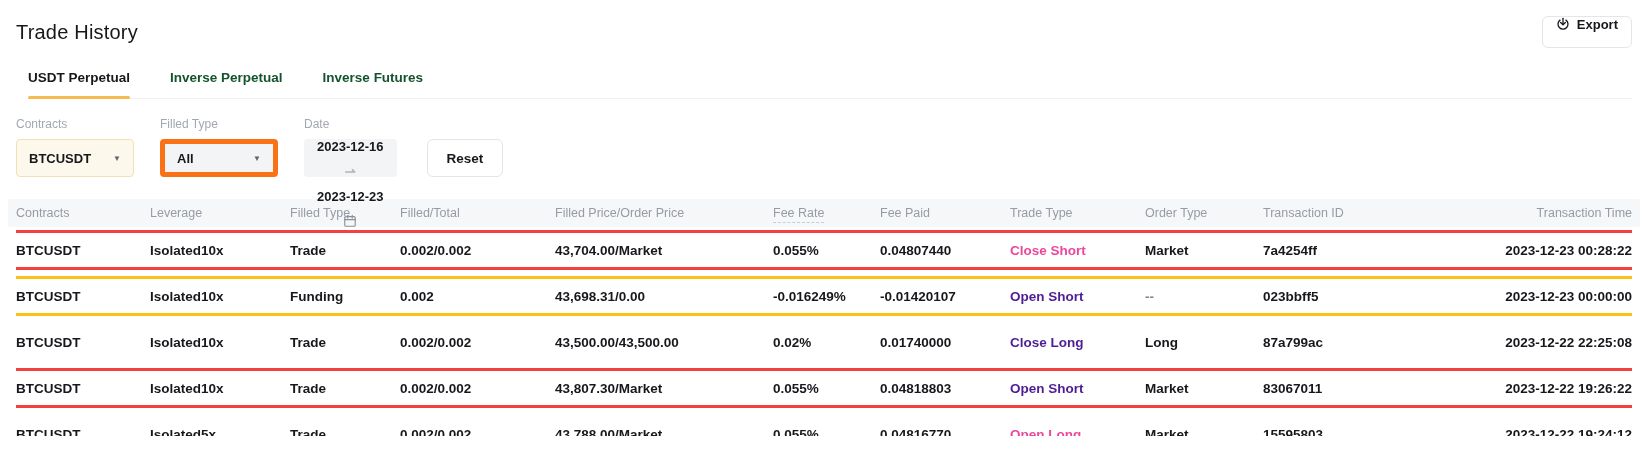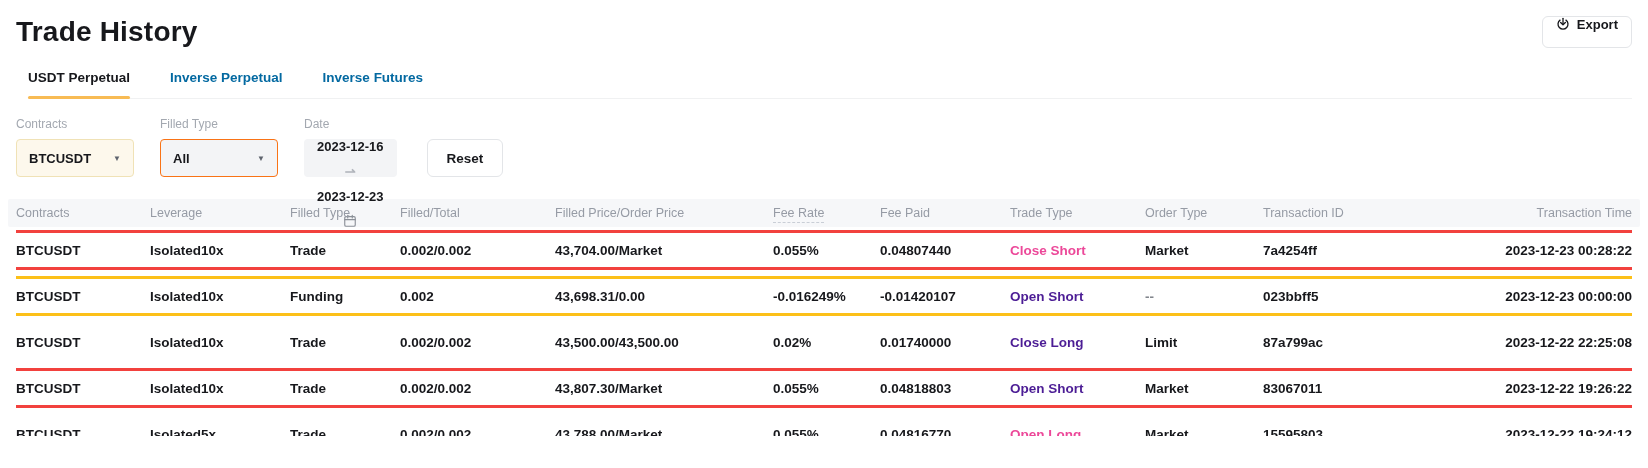--- a/index.html
+++ b/index.html
@@ -9,55 +9,55 @@
     background: #ffffff;
     color: #17181c;
   }
   .page { padding: 0 16px; height: 468px; overflow: hidden; }
 
   
   .page-header {
     display: flex; justify-content: space-between; align-items: center;
     padding-top: 16px; height: 48px;
   }
-  .page-title { font-size: 28px; font-weight: 700; letter-spacing: .2px; }
+  .page-title { font-size: 20px; font-weight: 400; letter-spacing: .2px; }
   .export-btn {
     display: inline-flex; gap: 7px;
     background: #fff; border: 1px solid #e3e5e8; border-radius: 6px;
     height: 32px; padding: 0 13px; font-size: 13px; font-weight: 600;
     color: #17181c; cursor: pointer; font-family: inherit;
   }
   .export-btn svg { display: block; }
 
   
   .tabs {
     display: flex; gap: 40px; margin-top: 13px;
     border-bottom: 1px solid #f0f1f2;
     margin-left: 12px;
   }
   .tab {
     position: relative; padding: 9px 0 13px;
-    font-size: 13.5px; font-weight: 600; color: #0369a1; cursor: pointer;
+    font-size: 13.5px; font-weight: 600; color: #14532d; cursor: pointer;
   }
   .tab.active { color: #17181c; }
   .tab.active::after {
     content: ""; position: absolute; left: 0; right: 0; bottom: -1px;
     height: 3px; background: #f8bb54; border-radius: 2px;
   }
 
   
   .filters { display: flex; align-items: flex-end; gap: 26px; margin-top: 18px; }
   .filter-label { font-size: 12px; color: #a3a8b0; margin-bottom: 8px; }
   .control {
     height: 38px; border-radius: 4px; display: flex; align-items: center;
     font-size: 13px; font-weight: 600; color: #17181c; cursor: pointer;
   }
   .select { justify-content: space-between; padding: 0 12px; width: 118px; }
   .select-contracts { background: #fdf8ec; border: 1px solid #f0e2b6; }
-  .select-filled { background: #f3f4f6; border: 1px solid #f97316; }
+  .select-filled { background: #f3f4f6; border: 5px solid #f97316; }
   .caret { font-size: 8px; color: #5f646e; }
   .date-range { background: #f3f4f6; padding: 0 13px; gap: 10px; flex-direction: column; }
   .date-arrow { color: #b0b4bb; font-size: 13px; }
   .cal-icon svg { display: block; }
   .reset-btn {
     height: 38px; margin-left: 4px; padding: 0 19px;
     background: #fff; border: 1px solid #e3e5e8; border-radius: 6px;
     font-size: 13.5px; font-weight: 700; color: #17181c; cursor: pointer;
     font-family: inherit;
   }
@@ -206,21 +206,21 @@
 
       <div class="row grid-cols" data-highlight="none">
         <div class="td">BTCUSDT</div>
         <div class="td">Isolated10x</div>
         <div class="td">Trade</div>
         <div class="td">0.002/0.002</div>
         <div class="td">43,500.00/43,500.00</div>
         <div class="td">0.02%</div>
         <div class="td">0.01740000</div>
         <div class="td" data-color="red">Close Long</div>
-        <div class="td" data-color="default">Limit</div>
+        <div class="td" data-color="default">Long</div>
         <div class="td">87a799ac</div>
         <div class="td">2023-12-22 22:25:08</div>
       </div>
 
       <div class="row grid-cols" data-highlight="red">
         <div class="td">BTCUSDT</div>
         <div class="td">Isolated10x</div>
         <div class="td">Trade</div>
         <div class="td">0.002/0.002</div>
         <div class="td">43,807.30/Market</div>

